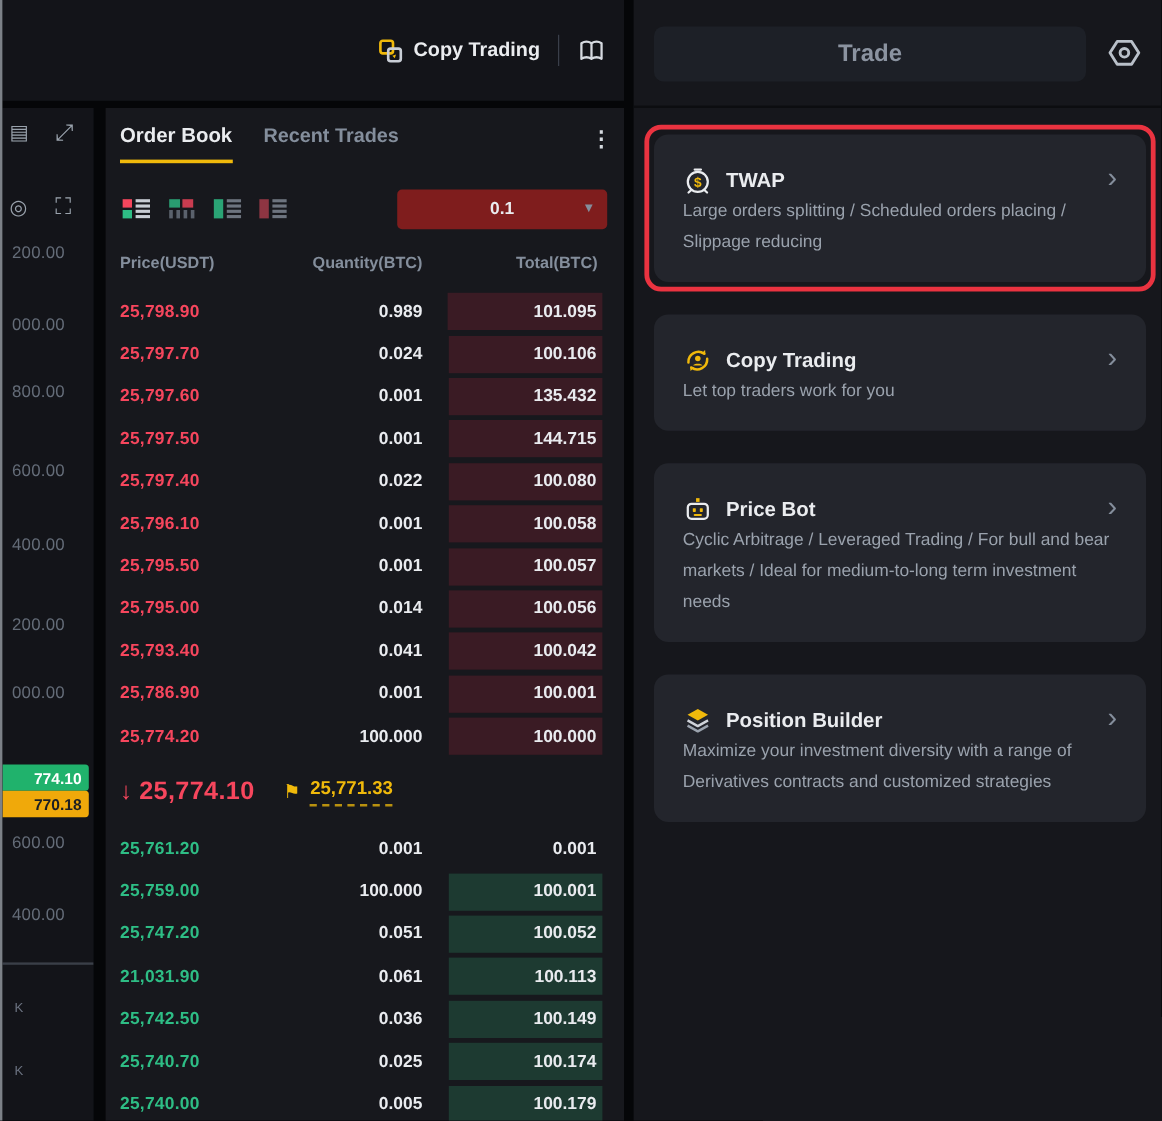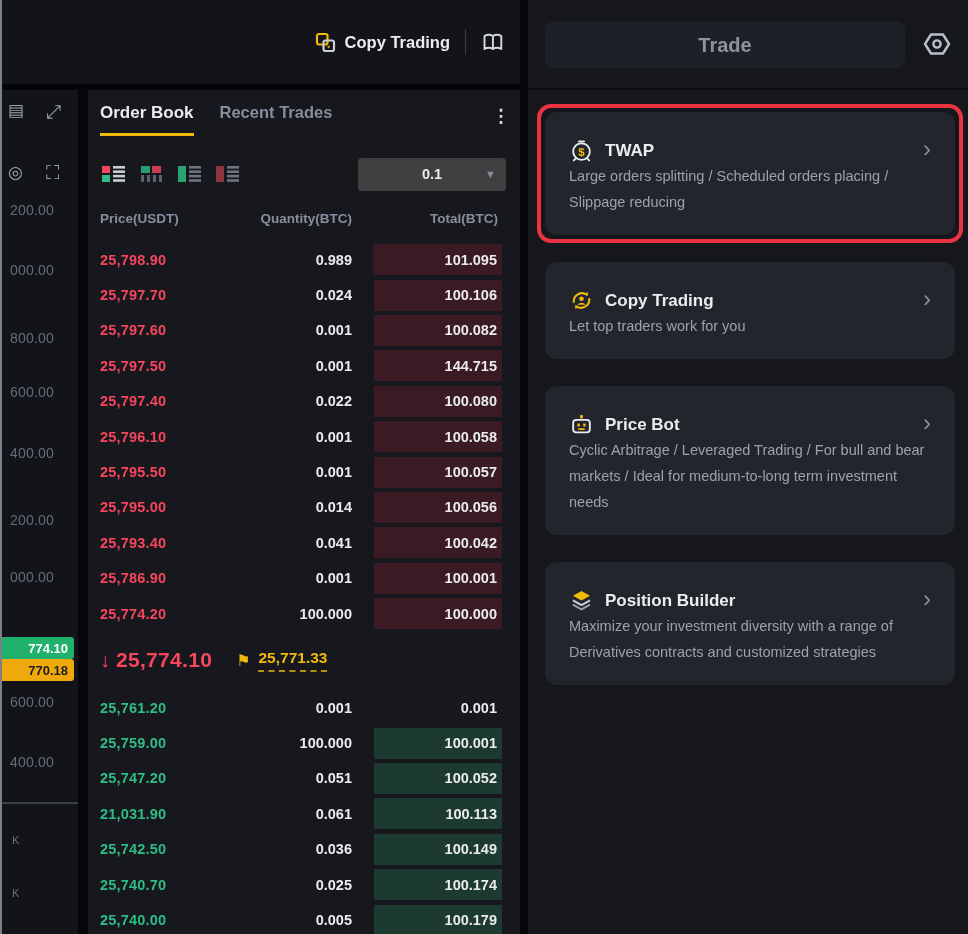--- a/index.html
+++ b/index.html
@@ -29,21 +29,21 @@
   .vol-label { position:absolute; left:10px; color:#6b7280; font-size:11px; transform:translateY(-50%); }
 
   
   .orderbook { position:absolute; left:88px; top:90px; width:432px; height:844px; background:#17181d; overflow:hidden; }
   .ob-header { position:absolute; top:13px; left:12px; right:10px; display:flex; align-items:baseline; }
   .ob-tab-active { font-size:17px; font-weight:700; color:#eaecef; padding-bottom:10px; border-bottom:3px solid #f0b90b; cursor:pointer; }
   .ob-tab { font-size:16.5px; font-weight:700; color:#848e9c; margin-left:26px; cursor:pointer; }
   .ob-menu { position:absolute; right:10px; top:15px; color:#d6dae0; font-size:18px; font-weight:700; cursor:pointer; background:none; border:none; }
   .ob-controls { position:absolute; top:67px; left:14px; right:14px; height:34px; display:flex; align-items:center; gap:15px; }
   .mode-ic { background:none; border:none; cursor:pointer; display:flex; }
-  .tick-select { margin-left:auto; width:148px; height:33px; background:#404040; border-radius:4px;
+  .tick-select { margin-left:auto; width:175px; height:33px; background:#7f1d1d; border-radius:4px;
     display:flex; align-items:center; cursor:pointer; position:relative; }
   .tick-select .val { flex:1; text-align:center; font-size:14.5px; font-weight:700; color:#eaecef; }
   .tick-select .caret { position:absolute; right:10px; color:#848e9c; font-size:11px; }
   .ob-cols { position:absolute; top:118px; left:0; right:0; height:20px; display:grid;
     grid-template-columns:110px 142px 21px 129px; padding-left:12px; align-items:center;
     color:#848e9c; font-size:13.5px; font-weight:600; }
   .ob-cols .c2 { text-align:right; } .ob-cols .c3 { grid-column:4; text-align:right; padding-right:4px; }
   .ob-rows { position:absolute; left:0; right:0; }
   #asks { top:152px; } #bids { top:600px; }
   .ob-row { height:35.4px; display:grid; grid-template-columns:110px 142px 21px 129px; padding-left:12px; align-items:center; cursor:pointer; }
@@ -103,21 +103,21 @@
 </div>
 
 <div class="chart-strip">
   <button class="cs-ic" style="left:6px; top:12px;">▤</button>
   <button class="cs-ic" style="left:44px; top:12px; font-size:19px;">⤢</button>
   <button class="cs-ic" style="left:6px; top:74px;">◎</button>
   <button class="cs-ic" style="left:44px; top:73px; font-size:19px;">⛶</button>
   <div id="axis-labels">
       <span class="axis-label" style="top: 120px;">200.00</span>
       <span class="axis-label" style="top: 180px;">000.00</span>
-      <span class="axis-label" style="top: 248px;">800.00</span>
+      <span class="axis-label" style="top: 236px;">800.00</span>
       <span class="axis-label" style="top: 302px;">600.00</span>
       <span class="axis-label" style="top: 363px;">400.00</span>
       <span class="axis-label" style="top: 430px;">200.00</span>
       <span class="axis-label" style="top: 487px;">000.00</span>
       <span class="axis-label" style="top: 612px;">600.00</span>
       <span class="axis-label" style="top: 672px;">400.00</span>
     </div>
   <div class="price-badge" id="badge-last" style="top:547px; background:#20b26c; color:#ffffff;">774.10</div>
   <div class="price-badge" id="badge-mark" style="top:569px; background:#f0a90a; color:#1b1e23;">770.18</div>
   <div class="cs-divider"></div>
@@ -200,21 +200,21 @@
         <span class="total">
           <i class="bar" style="width:99.02171225085316%"></i>
           <b>100.106</b>
         </span>
       </div>
       <div class="ob-row a">
         <span class="px ask">25,797.60</span>
         <span class="qty">0.001</span>
         <span class="total">
           <i class="bar" style="width:98.99797220436223%"></i>
-          <b>100.082</b>
+          <b>135.432</b>
         </span>
       </div>
       <div class="ob-row a">
         <span class="px ask">25,797.50</span>
         <span class="qty">0.001</span>
         <span class="total">
           <i class="bar" style="width:98.99698303575845%"></i>
           <b>144.715</b>
         </span>
       </div>

